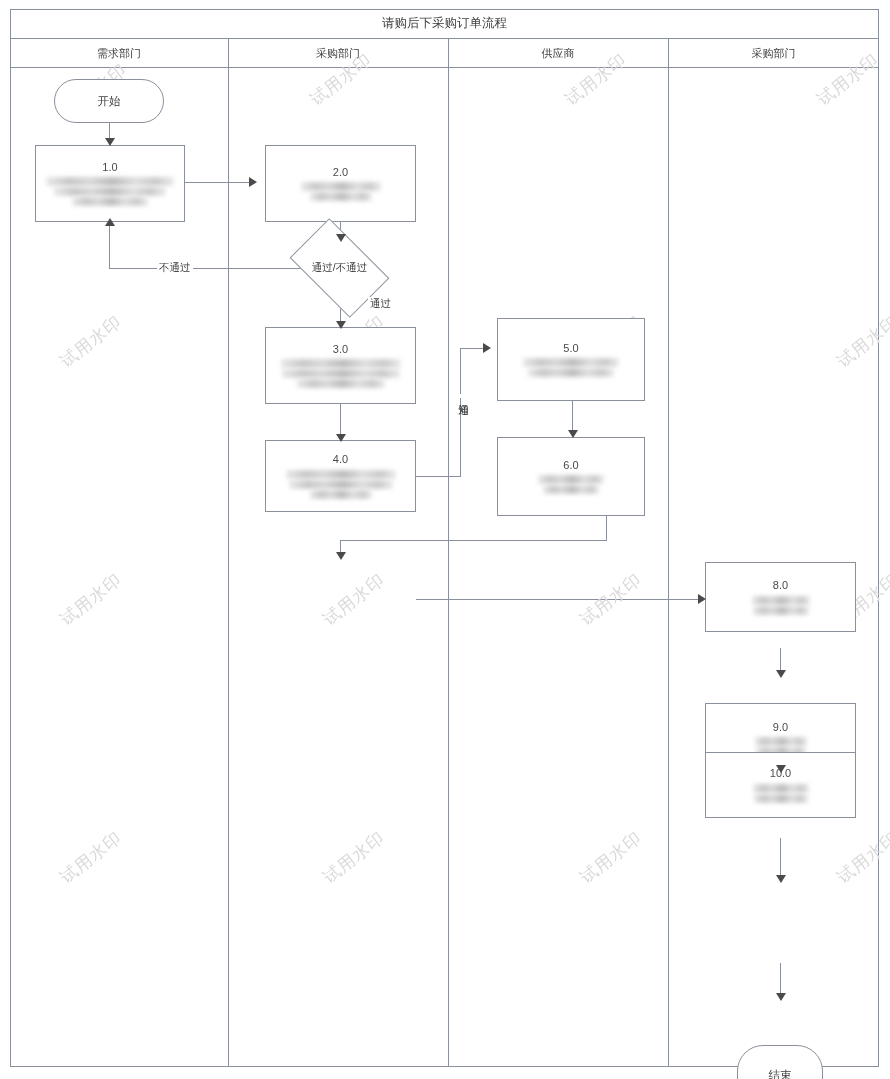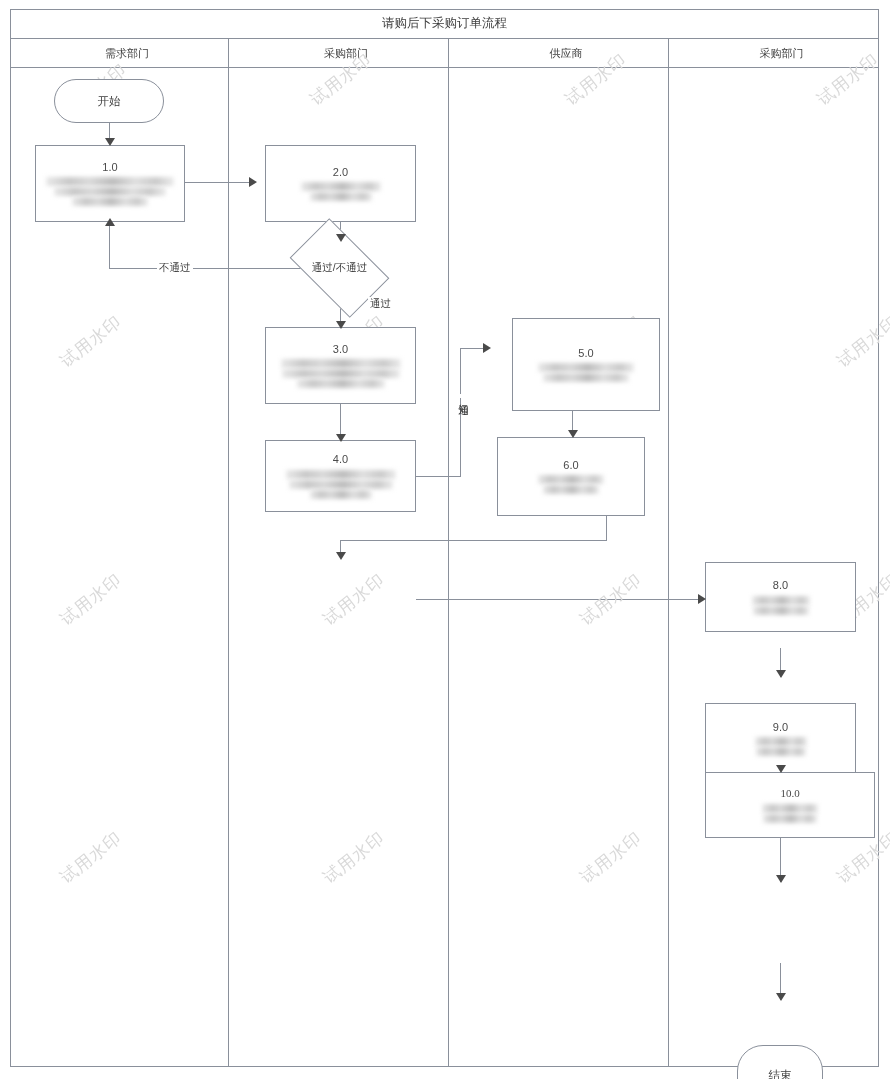--- a/index.html
+++ b/index.html
@@ -77,21 +77,20 @@
   }
   .lane-head {
     position: absolute;
     top: 0;
     height: 29px;
     display: flex;
     align-items: center;
     justify-content: center;
     font-size: 11px;
     color: #3d3d3d;
-    padding-left: 8px;
   }
   .lane-sep {
     position: absolute;
     top: 39px;
     width: 0;
     border-left: 1.5px solid #8a909b;
     height: 1028px;
     z-index: 3;
   }
 
@@ -341,21 +340,21 @@
 
   <div class="node" style="left:265px; top:440px; width:151px; height:72px;">
     <span class="num">4.0</span>
     <span class="redact">
       <span class="bar" style="width:110px;"></span>
       <span class="bar" style="width:104px;"></span>
       <span class="bar" style="width:62px;"></span>
     </span>
   </div>
 
-  <div class="node" style="left:497px; top:318px; width:148px; height:93px;margin-left:15px;">
+  <div class="node" style="left:497px; top:318px; width:148px; height:83px;">
     <span class="num">5.0</span>
     <span class="redact">
       <span class="bar" style="width:96px;"></span>
       <span class="bar" style="width:86px;"></span>
     </span>
   </div>
 
   <div class="node" style="left:497px; top:437px; width:148px; height:79px;">
     <span class="num">6.0</span>
     <span class="redact">
@@ -374,21 +373,21 @@
   </div>
 
   <div class="node" style="left:705px; top:672px; width:151px; height:71px;margin-top:31px;">
     <span class="num">9.0</span>
     <span class="redact">
       <span class="bar" style="width:52px;"></span>
       <span class="bar" style="width:50px;"></span>
     </span>
   </div>
 
-  <div class="node" style="left:705px; top:772px; width:170px; height:66px;font-family:Liberation Serif, serif;">
+  <div class="node" style="left:705px; top:752px; width:151px; height:66px;">
     <span class="num">10.0</span>
     <span class="redact">
       <span class="bar" style="width:56px;"></span>
       <span class="bar" style="width:54px;"></span>
     </span>
   </div>
 
 
   <div class="node terminator" style="left:737px; top:1001px; width:86px; height:60px;margin-top:44px;">
     <span class="cap">结束</span>

